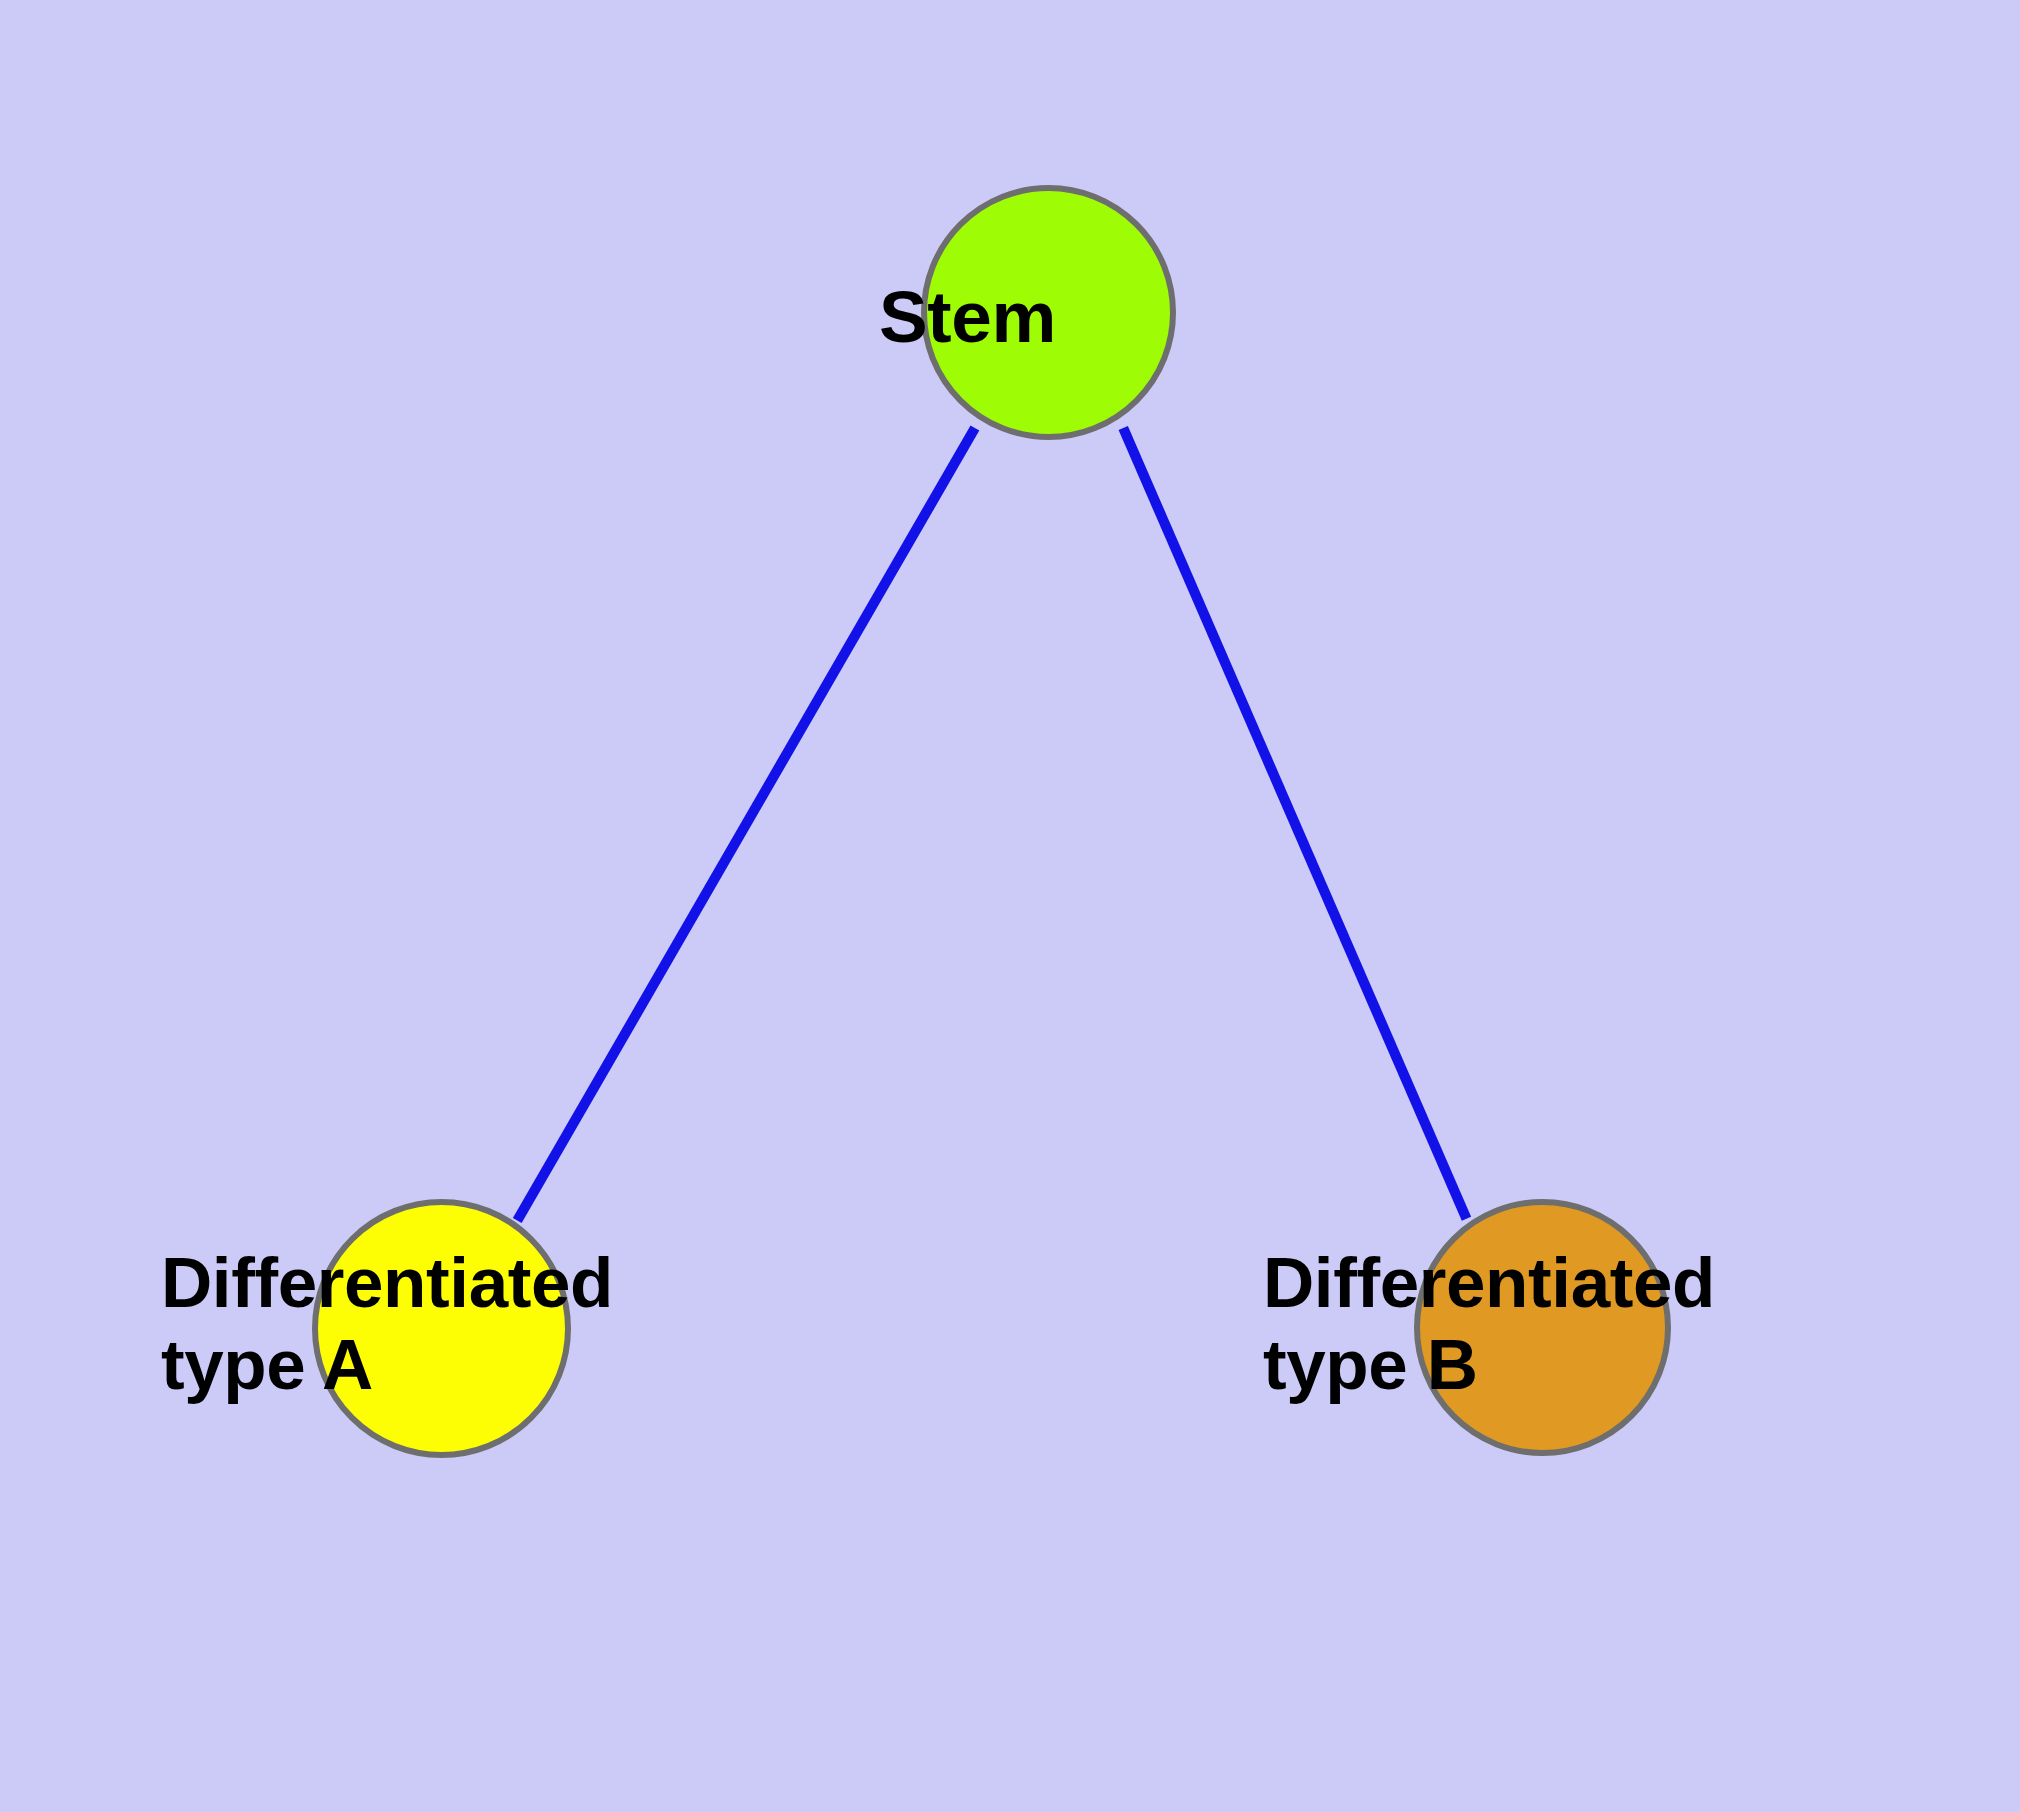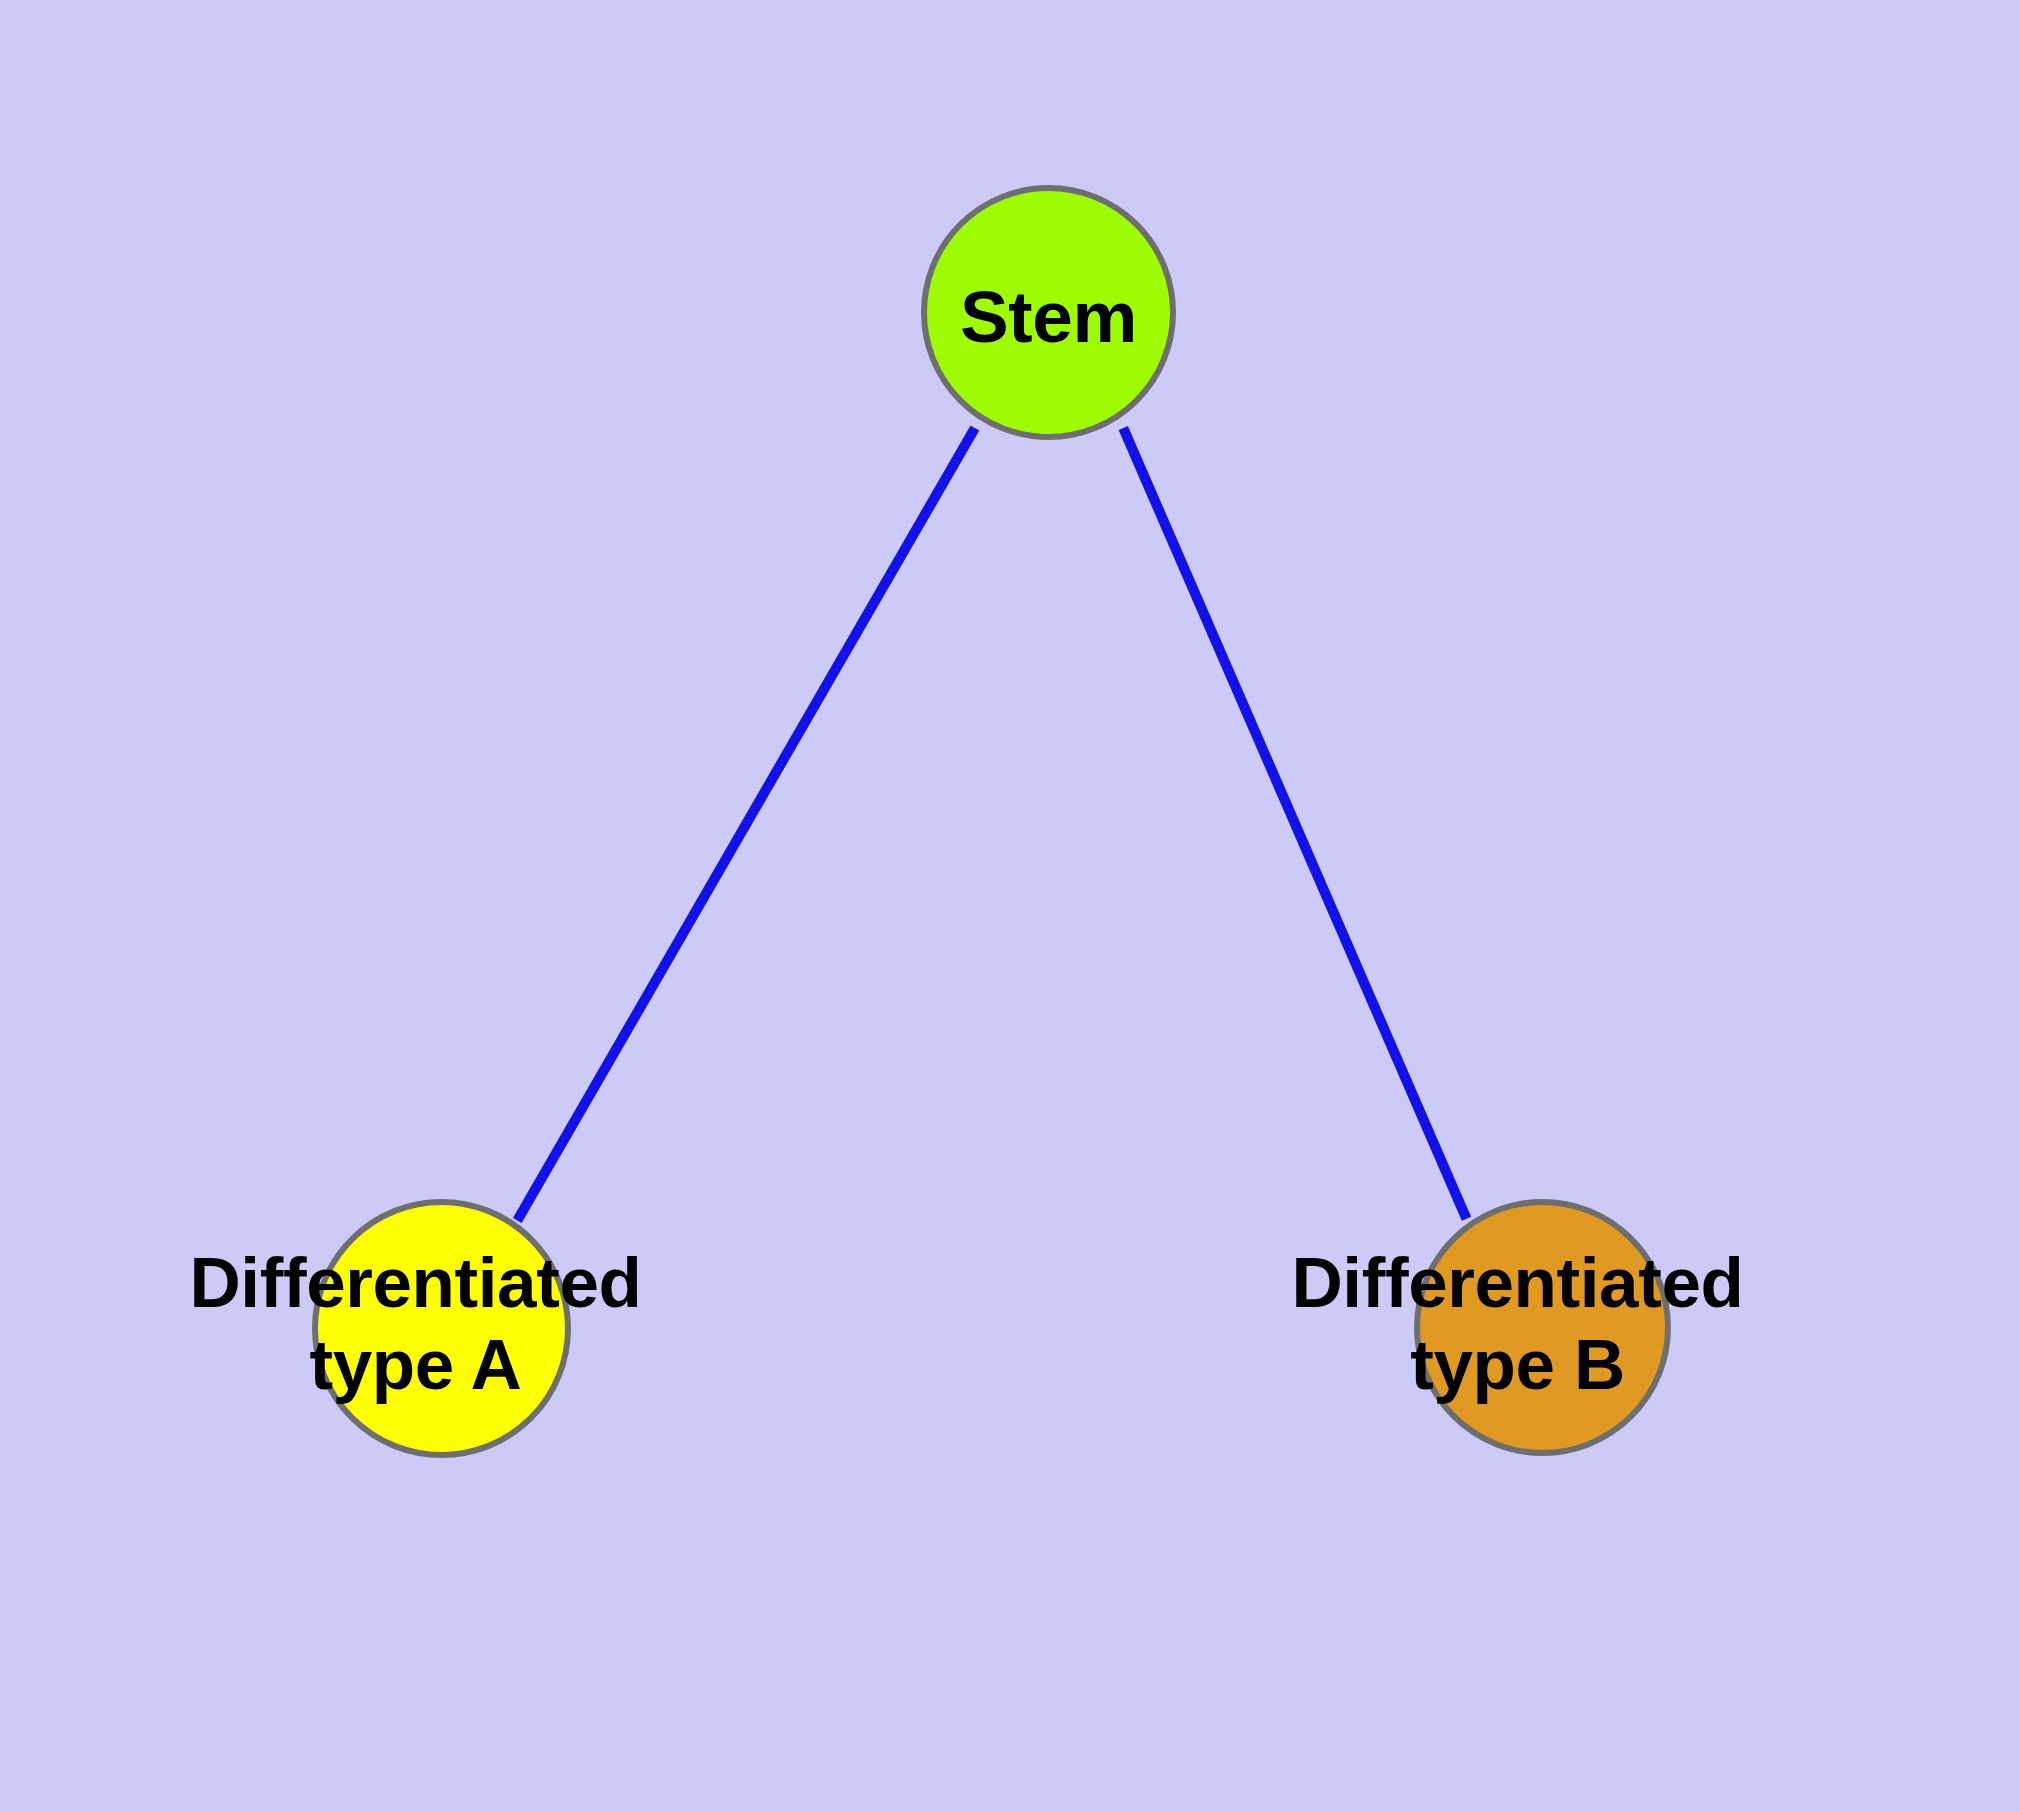--- a/index.html
+++ b/index.html
@@ -46,21 +46,20 @@
     left: 1414px;
     top: 1199px;
     width: 257px;
     height: 257px;
     background: #e09922;
   }
   .node-label {
     position: absolute;
     color: #000000;
     font-weight: bold;
-    text-align: center;
     line-height: 1.16;
     white-space: pre-line;
     letter-spacing: -0.4px;
     pointer-events: none;
   }
   #label-stem {
     left: 879px;
     top: 275px;
     width: 339px;
     font-size: 73px;

